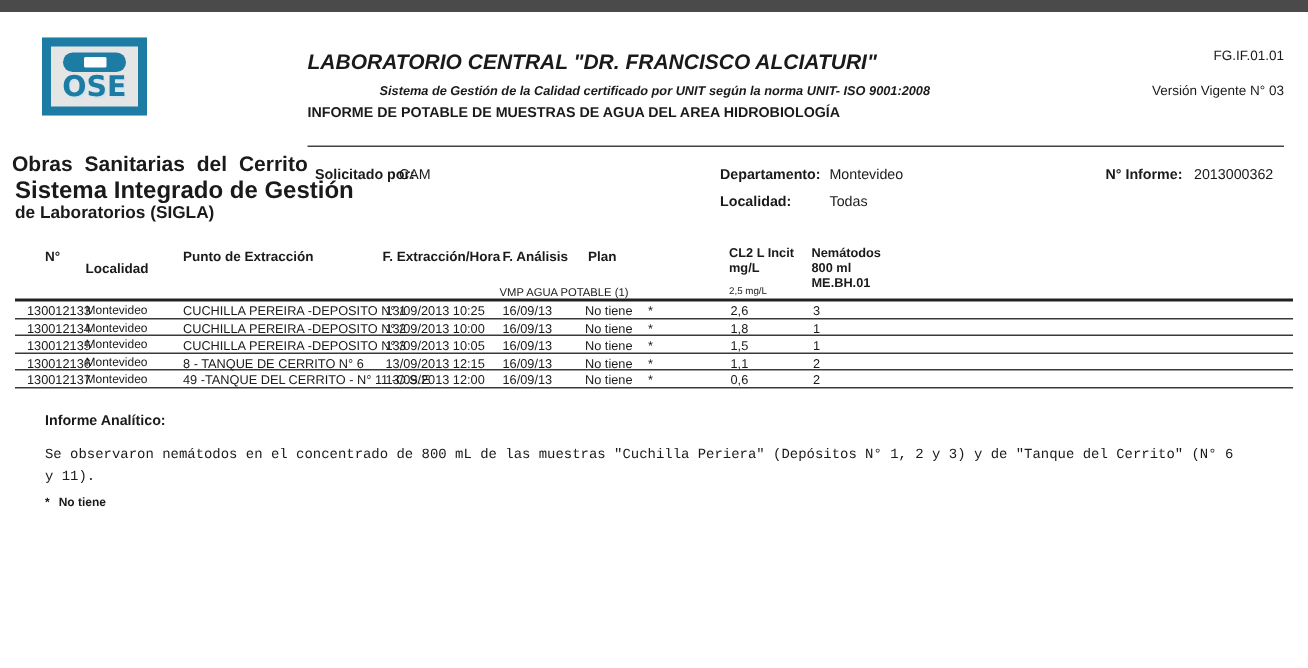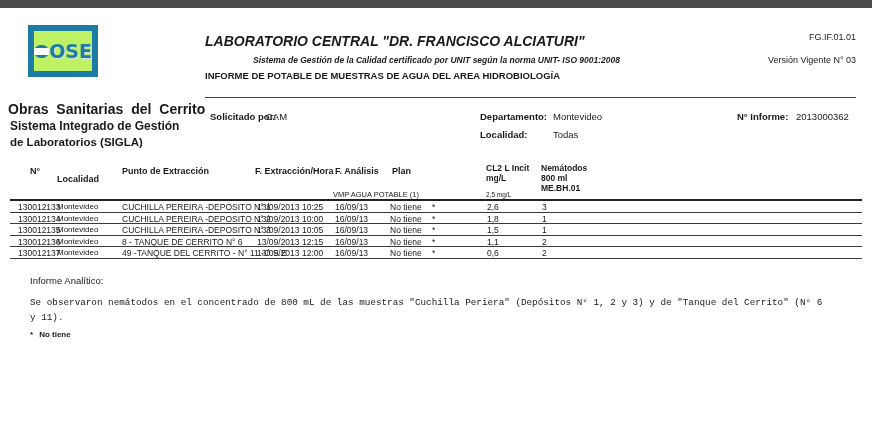--- a/index.html
+++ b/index.html
@@ -8,37 +8,37 @@
     position:relative; width:872px; height:445px;
     background:#fff; overflow:hidden;
     font-family:"Liberation Sans", sans-serif;
     color:#1a1a1a;
   }
   .topbar { position:absolute; top:0; left:0; width:872px; height:8px; background:#4a4a4a; }
 
   
   .logo {
     position:absolute; left:28px; top:25px; width:70px; height:52px;
-    border:6px solid #1d7ca3; background:#bef264;
-    display:flex; flex-direction:row; align-items:center; justify-content:center;
+    border:6px solid #1d7ca3; background:#e5e5e5;
+    display:flex; flex-direction:column; align-items:center; justify-content:center;
   }
   .logo-pill {
     width:42px; height:13px; background:#1d7ca3; border-radius:7px;
     display:flex; align-items:center; justify-content:center; margin-top:1px;
   }
   .logo-pill-window { width:15px; height:7px; background:#fff; border-radius:1px; }
   .logo-text {
     font-family:"DejaVu Sans", sans-serif;
     font-weight:bold; font-size:19px; line-height:19px; color:#1d7ca3;
     letter-spacing:0px; margin-top:1px; text-shadow:1px 1px 0 #cfe4ee;
   }
 
   
   .org-line1 { position:absolute; left:8px; top:101px; font-size:14px; font-weight:bold; word-spacing:4px; }
-  .org-line2 { position:absolute; left:10px; top:119px; font-size:12px; font-weight:bold; }
+  .org-line2 { position:absolute; left:10px; top:119px; font-size:16px; font-weight:bold; }
   .org-line3 { position:absolute; left:10px; top:136px; font-size:11.5px; font-weight:bold; }
 
   
   .hdr-title   { position:absolute; left:205px; top:33px; font-size:14px; font-weight:bold; font-style:italic; }
   .hdr-sub     { position:absolute; left:205px; top:55px; font-size:8.5px; font-weight:bold; font-style:italic;margin-left:48px; }
   .hdr-report  { position:absolute; left:205px; top:70px; font-size:9.5px; font-weight:bold; }
 
   
   .hdr-code    { position:absolute; right:16px; top:32px; font-size:9px; text-align:right; }
   .hdr-version { position:absolute; right:16px; top:55px; font-size:9px; text-align:right; }
@@ -80,21 +80,21 @@
   .c-loc   { left:47px; font-size:8px !important; }
   .c-punto { left:112px; }
   .c-fext  { left:247px; }
   .c-fana  { left:325px; }
   .c-plan  { left:380px; }
   .c-star  { left:422px; }
   .c-cl2   { left:477px; }
   .c-nema  { left:532px; }
 
   
-  .an-label { position:absolute; left:30px; top:275px; font-size:9.5px; font-weight:normal; }
+  .an-label { position:absolute; left:30px; top:275px; font-size:9.5px; font-weight:bold; }
   .an-body  { position:absolute; left:30px; top:295px; width:800px;
               font-family:"Liberation Mono", monospace; font-size:9.3px; line-height:15px; }
   .an-foot  { position:absolute; left:30px; top:330px; font-size:8px; font-weight:bold; }
   .an-foot .mark { margin-right:6px; font-weight:bold; }
 </style>
 </head>
 <body>
 
 <div class="page">
   <div class="topbar"></div>

